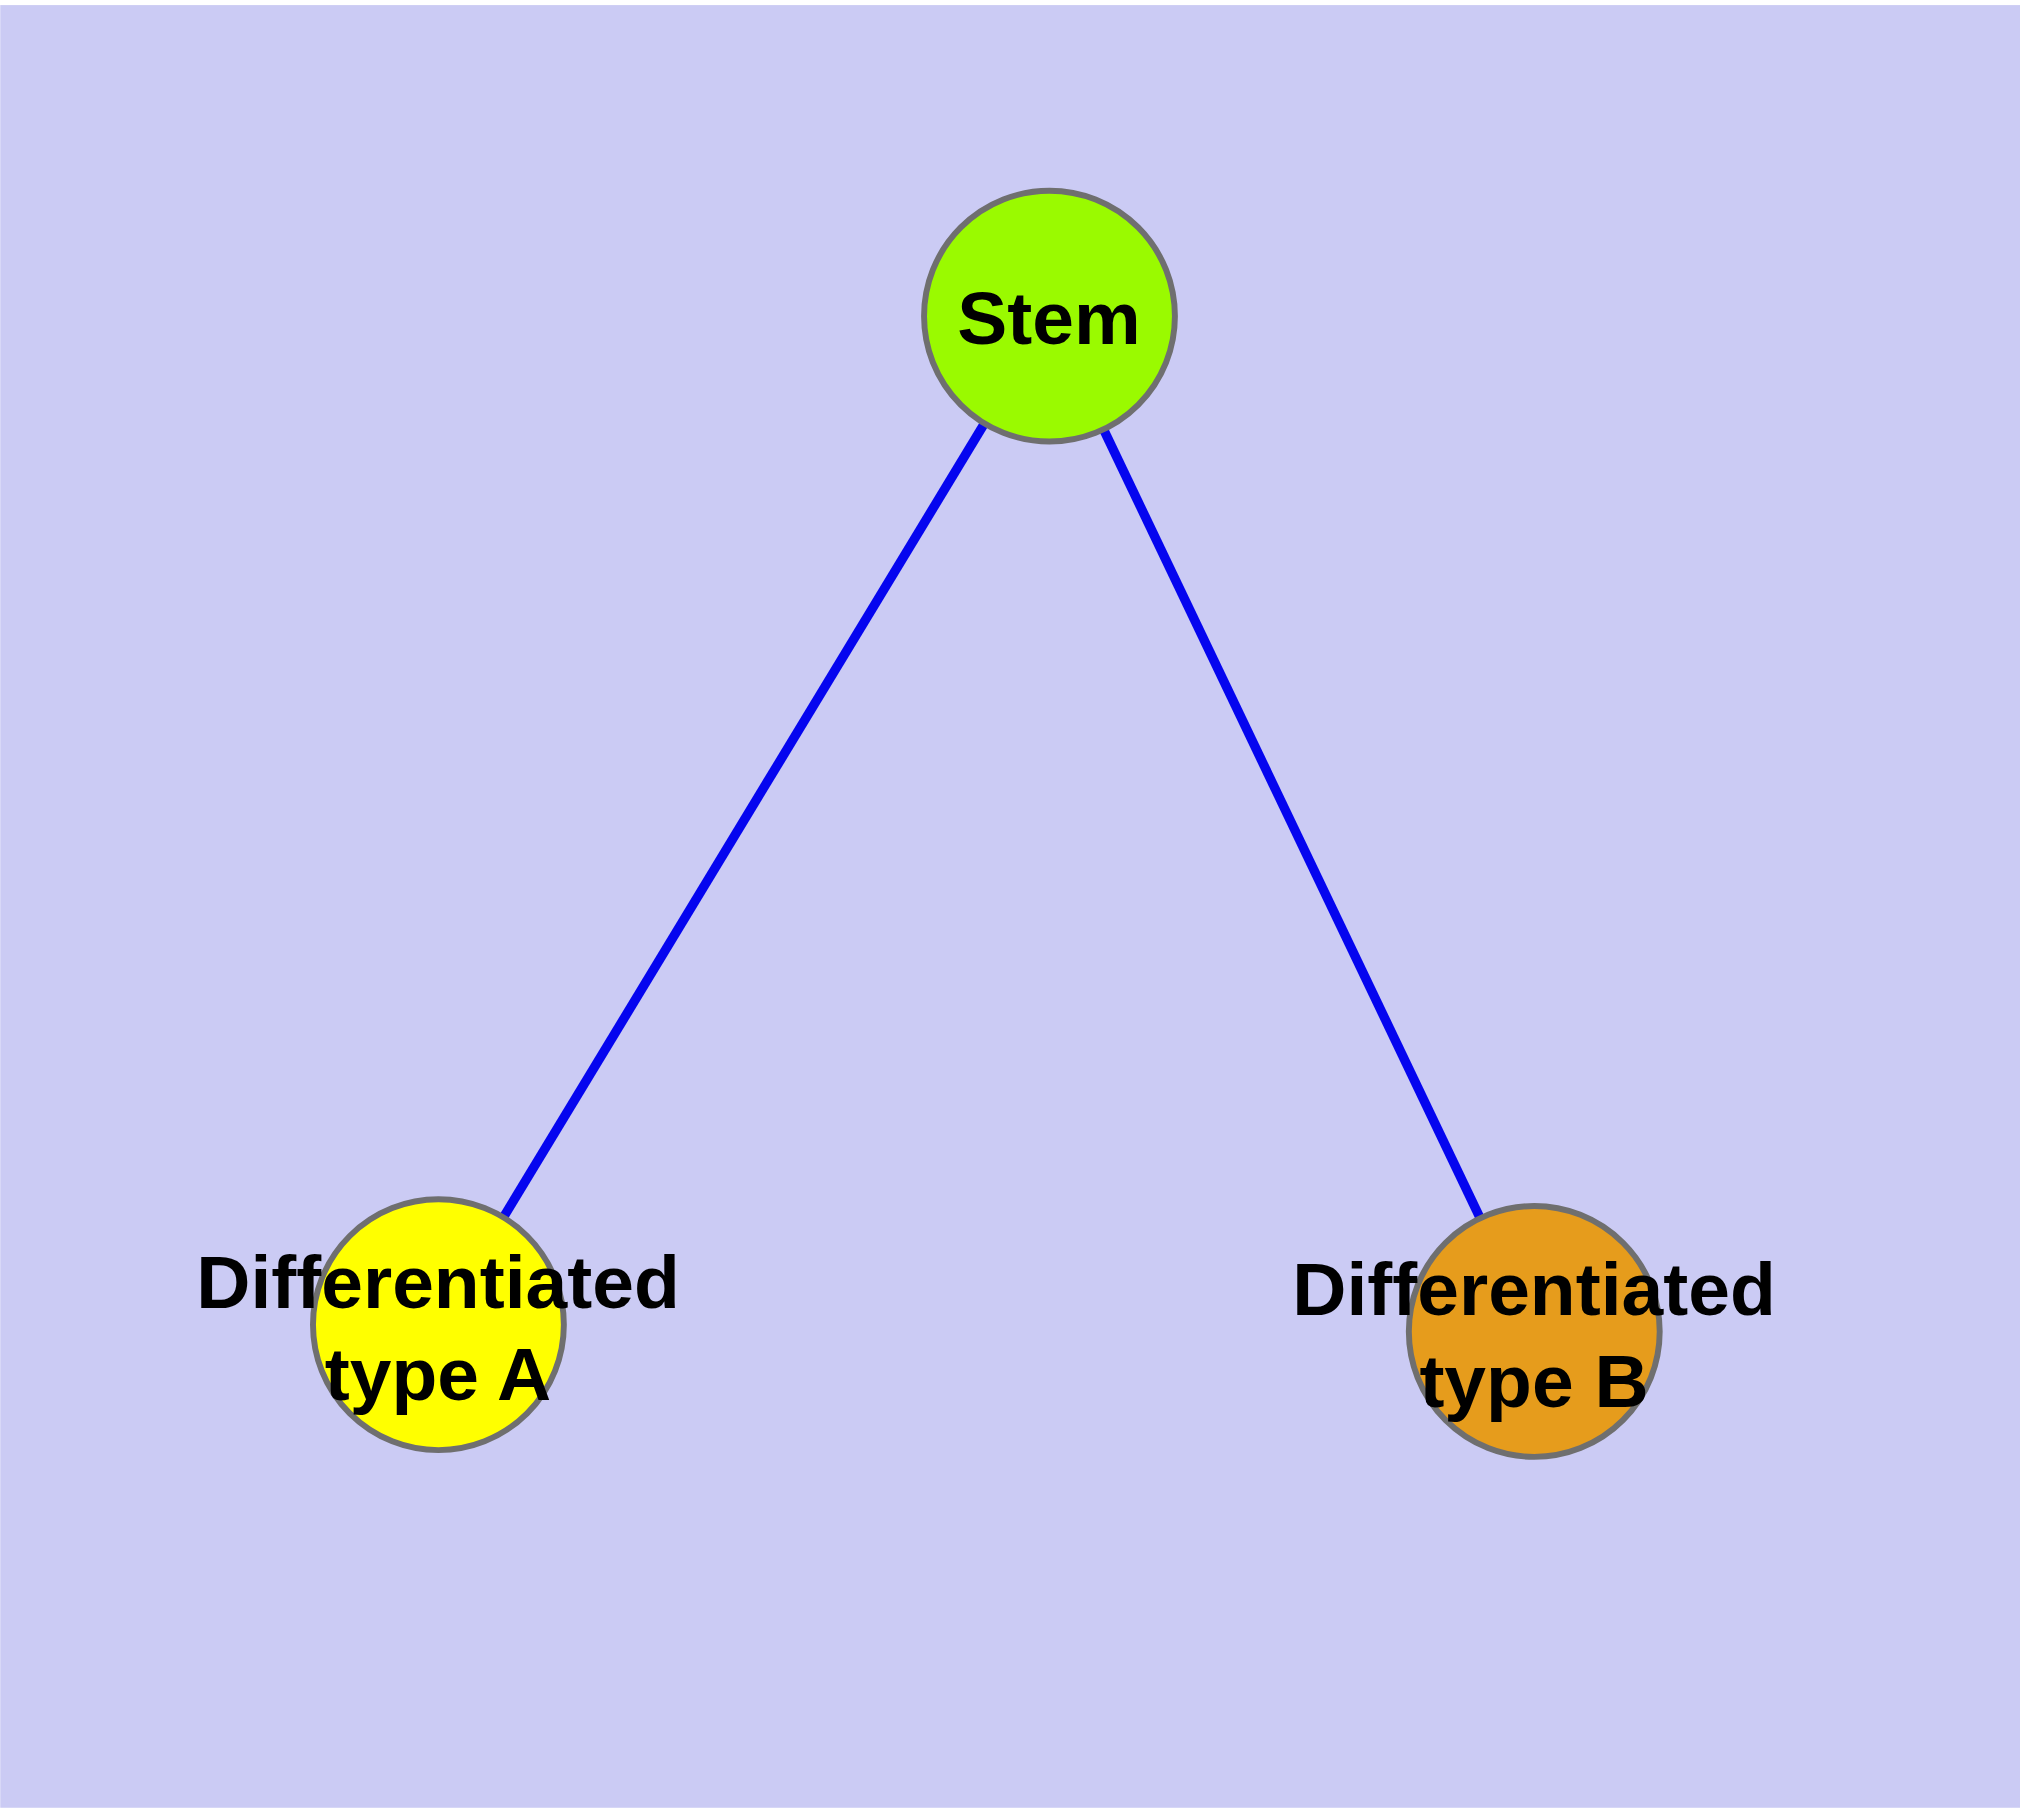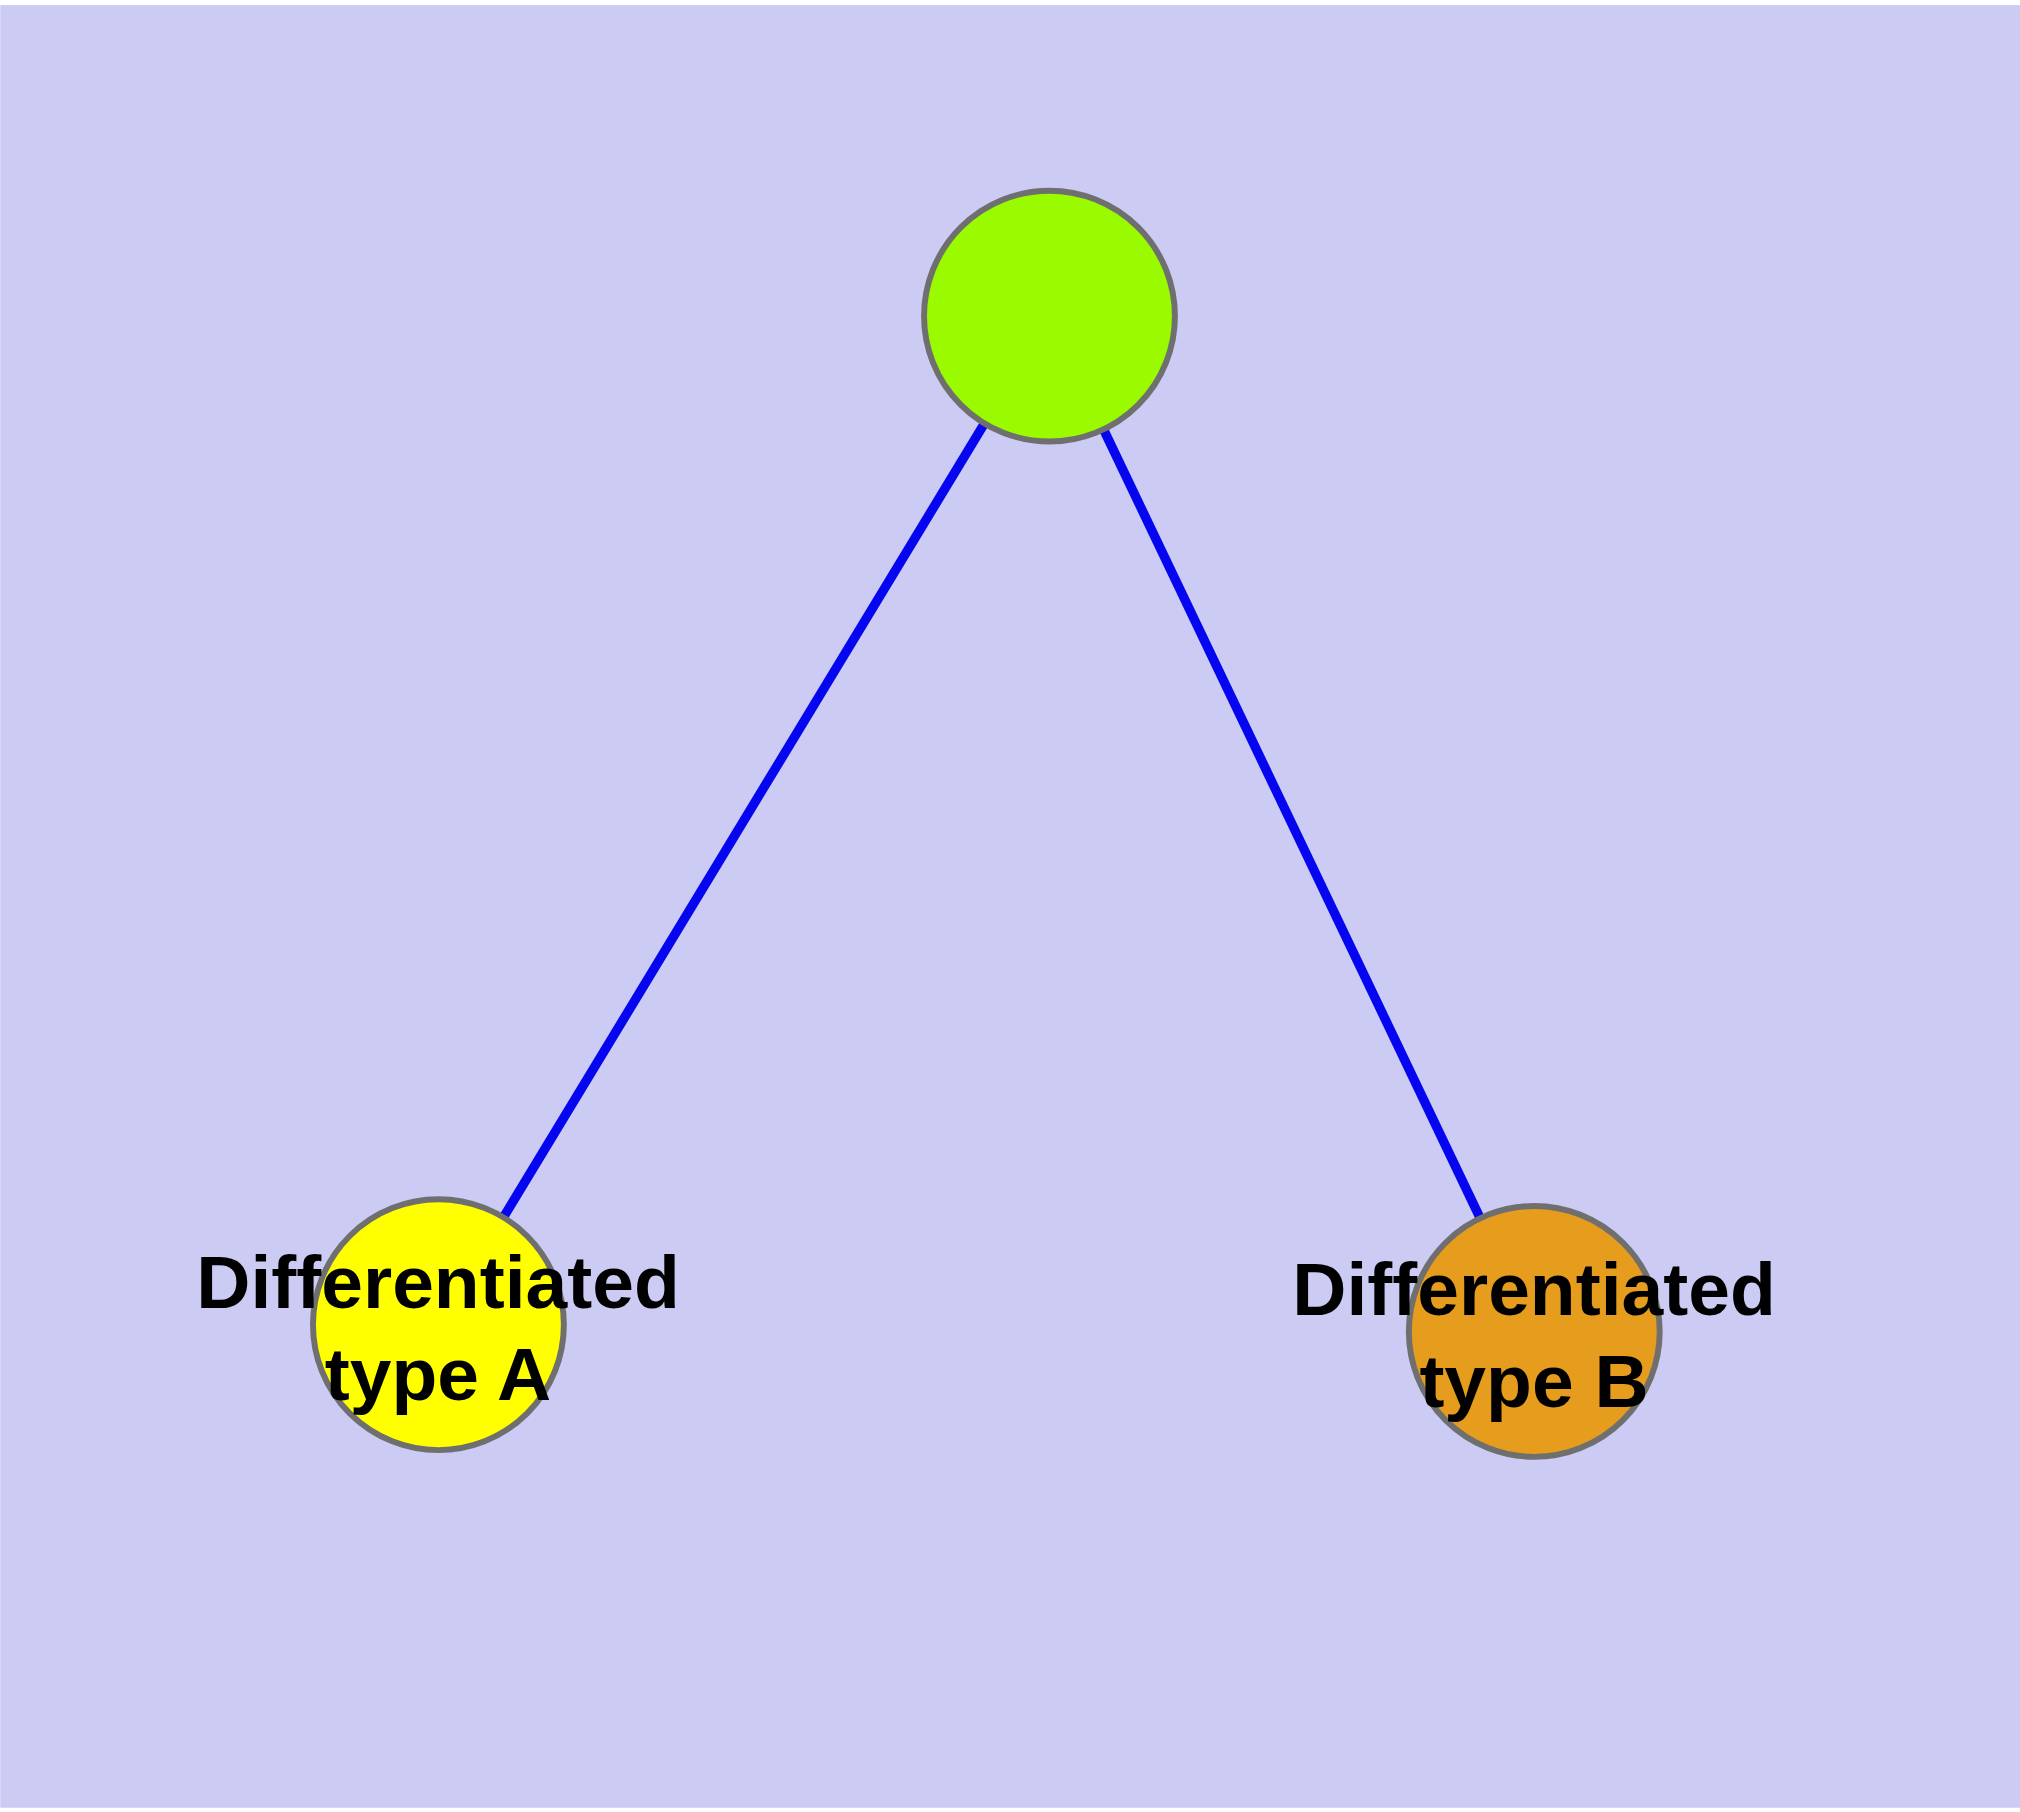--- a/index.html
+++ b/index.html
@@ -42,20 +42,21 @@
     <rect x="0" y="6" width="2384" height="2127" fill="#CBCBF4"></rect>
 
     <line x1="1238" y1="373" x2="517" y2="1563" stroke-width="11" stroke="#0505EF"></line>
     <line x1="1238" y1="373" x2="1810" y2="1571" stroke-width="11" stroke="#0505EF"></line>
 
     <circle cx="1238" cy="373" r="148" stroke-width="7" fill="#9AFA00" stroke="#6F6F6F"></circle>
     <circle cx="517" cy="1563" r="148" stroke-width="7" fill="#FFFF00" stroke="#6F6F6F"></circle>
     <circle cx="1810" cy="1571" r="148" stroke-width="7" fill="#E69C1C" stroke="#6F6F6F"></circle>
   </svg>
 
+  <div class="node-label" style="left:1049px; top:319px;">Stem</div>
 
   <div class="node-label" style="left:438px; top:1328px;">Differentiated
 type A</div>
 
   <div class="node-label" style="left:1534px; top:1335px;">Differentiated
 type B</div>
 
 </div>
 
 

